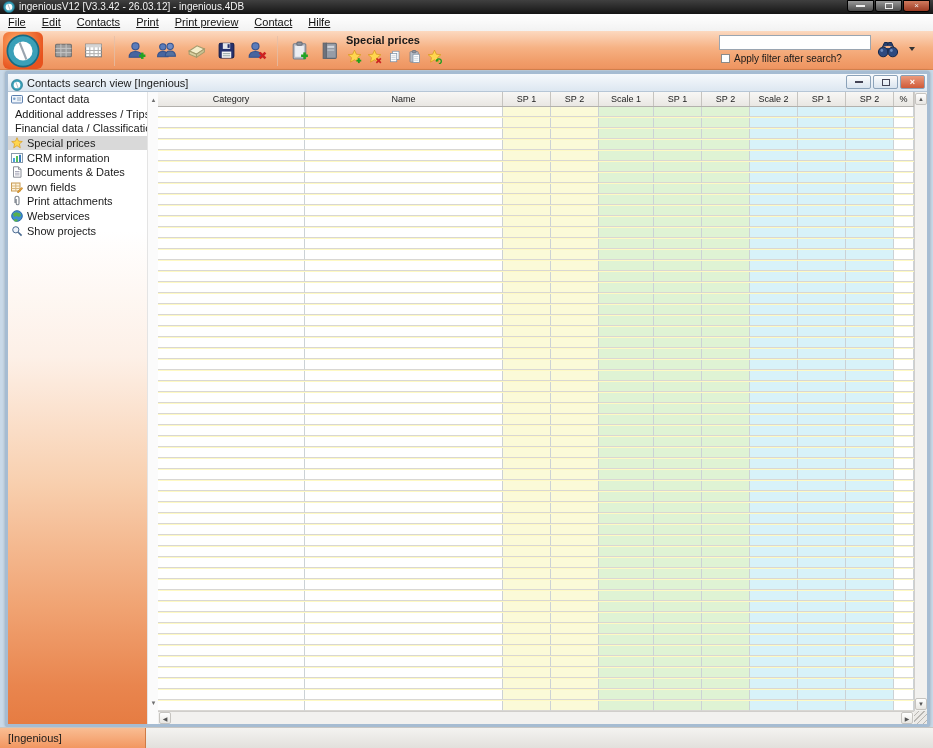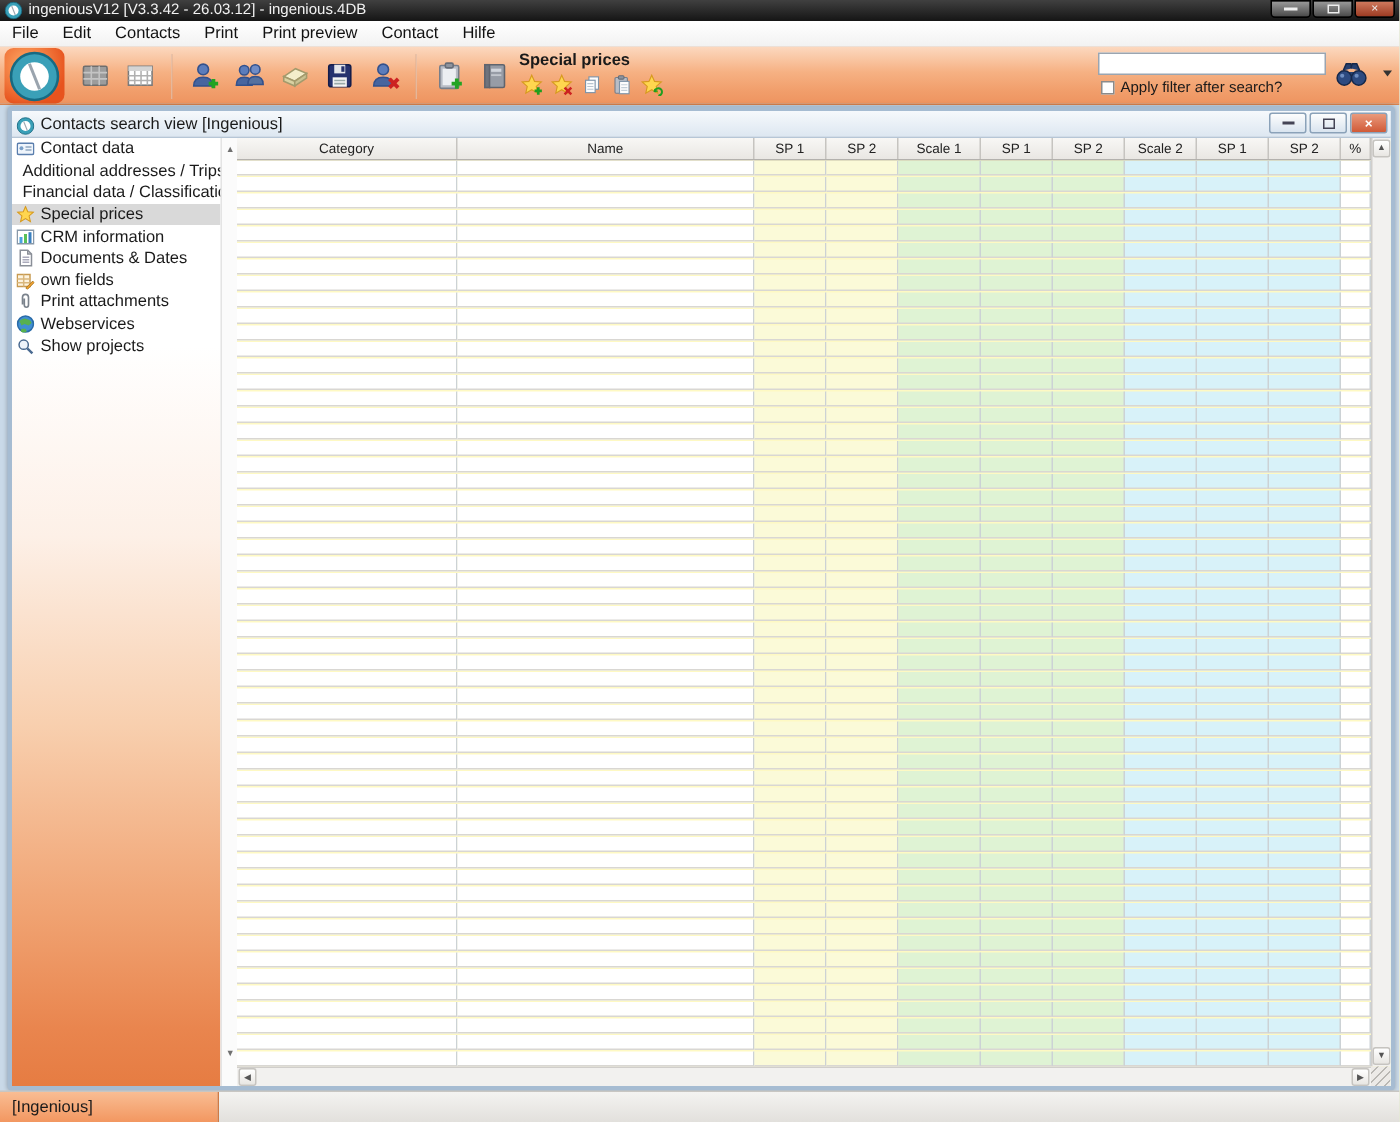--- a/index.html
+++ b/index.html
@@ -13,21 +13,21 @@
   .titlebar .ttext { line-height:14px; white-space:nowrap; }
   .winctl { position:absolute; right:3px; top:0; display:flex; gap:1px; }
   .wb { width:27px; height:12px; border:1px solid #000; border-radius:0 0 3px 3px;
     background:linear-gradient(#9a9a9a,#4a4a4a); display:flex; align-items:center; justify-content:center;
     color:#eee; font-size:8px; line-height:8px; }
   .wb.close { background:linear-gradient(#d07a5e,#9c3a22); }
   .wb .mini { width:9px; height:2px; background:#eee; }
   .wb .maxi { width:8px; height:6px; border:1px solid #eee; }
 
   .menubar { position:absolute; left:0; top:14px; width:933px; height:17px;
-    background:linear-gradient(#ffffff,#f2f2f2); display:flex; align-items:center; font-size:11px; color:#111; }
+    background:linear-gradient(#ffffff,#f2f2f2); display:flex; align-items:center; font-size:11px; color:#111;text-decoration:underline; }
   .mitem { padding:0 8px; line-height:17px; }
 
   
   .toolbar { position:absolute; left:0; top:31px; width:933px; height:39px;
     background:linear-gradient(180deg,#fcd9c0 0%,#f6b183 45%,#f19e6b 78%,#ee9460 100%);
     border-bottom:1px solid #d9834e; }
   .logo-btn { position:absolute; left:3px; top:1px; width:40px; height:37px;
     background:linear-gradient(#f2foeb,#e85); background:radial-gradient(circle at 35% 30%, #fa6, #e7531e 75%);
     border-radius:6px; display:flex; align-items:center; justify-content:center; }
   .ic36 { width:34px; height:34px; display:block; }
@@ -45,21 +45,21 @@
   .template-group { position:absolute; left:444px; top:20px; display:flex; align-items:center; gap:6px; }
   .tpl-label { font-size:11px; color:#1a1a1a; }
   .tpl-select { width:112px; height:16px; background:#fff; border:1px solid #8a98a8; border-radius:2px;
     display:flex; align-items:center; position:relative; }
   .tpl-select .val { font-size:10px; padding-left:4px; flex:1; color:#111; }
   .tpl-select .dbtn { width:15px; height:100%; background:linear-gradient(#f6f6f6,#d8dde4); border-left:1px solid #9aa8b8;
     display:flex; align-items:center; justify-content:center; }
   .caret { width:0; height:0; border-left:3px solid transparent; border-right:3px solid transparent; border-top:4px solid #333; }
   .ic14 { width:14px; height:14px; display:block; }
 
-  .search-group { position:absolute; right:5px; top:3px; width:196px; height:33px; }
+  .search-group { position:absolute; right:18px; top:3px; width:196px; height:33px; }
   .search-input { position:absolute; left:0; top:1px; width:152px; height:15px; border:1px solid #9aa5b1;
     font-size:10px; padding:0 3px; font-family:"Liberation Sans",sans-serif; background:#fff; }
   .filter-row { position:absolute; left:2px; top:19px; display:flex; align-items:center; gap:4px; }
   .cbox { width:9px; height:9px; background:#fdfdfd; border:1px solid #8a8a8a; }
   .cbl { font-size:10px; color:#1a1a1a; }
   .search-btn { position:absolute; right:14px; top:4px; width:24px; height:22px; }
   .ic22 { width:22px; height:22px; display:block; }
   .search-caret { position:absolute; right:0; top:13px; }
 
   

